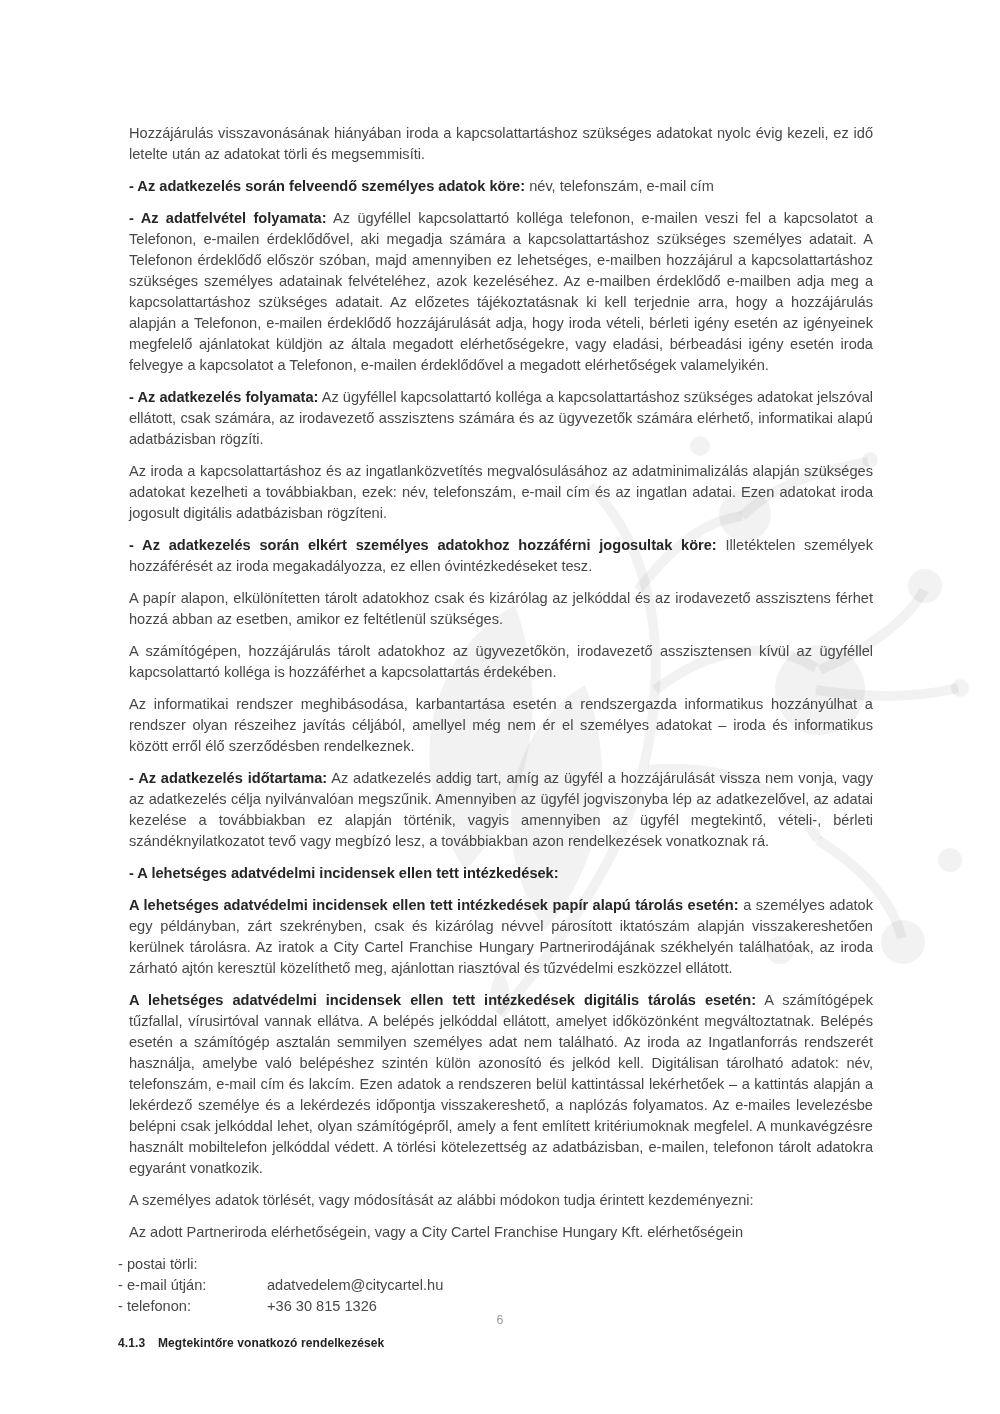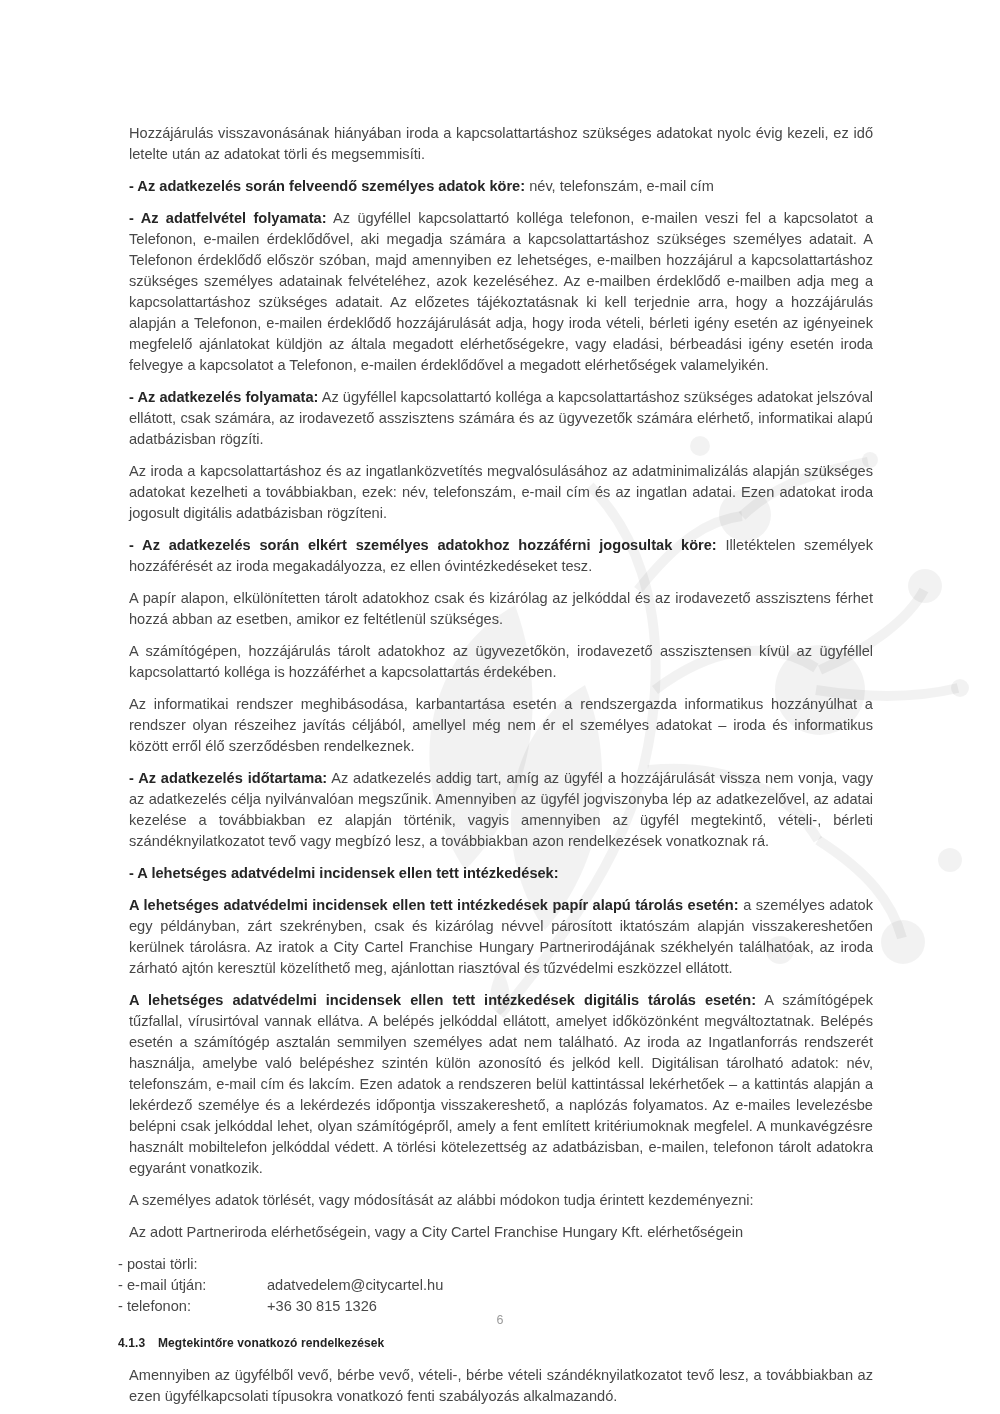--- a/index.html
+++ b/index.html
@@ -120,18 +120,17 @@
     </div>
     <div class="contact-row">
       <span class="contact-label">- telefonon:</span>
       <span class="contact-value">+36 30 815 1326</span>
     </div>
 
     <div class="section-block">
       <h2 class="section-heading">
         <span class="section-number">4.1.3</span><span class="section-title">Megtekintőre vonatkozó rendelkezések</span>
       </h2>
-      <p class="para section-body">Amennyiben az ügyfélből vevő, bérbe vevő, vételi-, bérbe vételi szándéknyilatkozatot tevő lesz, a továbbiakban az ezen ügyfélkapcsolati típusokra vonatkozó fenti szabályozás alkalmazandó.</p>
     </div>
   </div>
 
   <div class="page-number">6</div>
 </div>
 
 </body></html>

